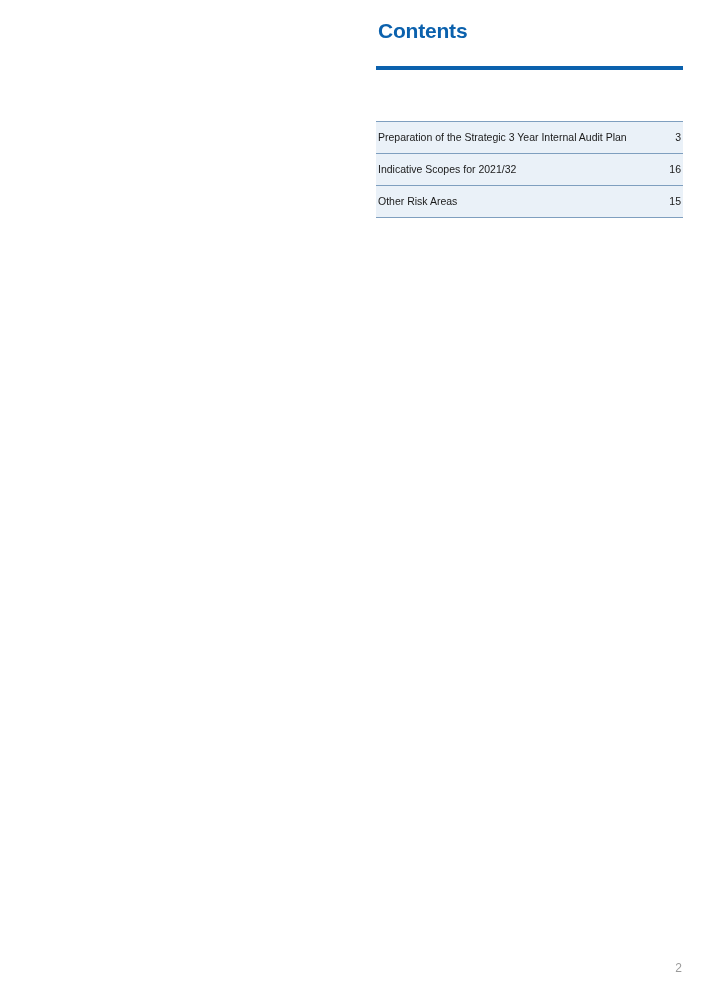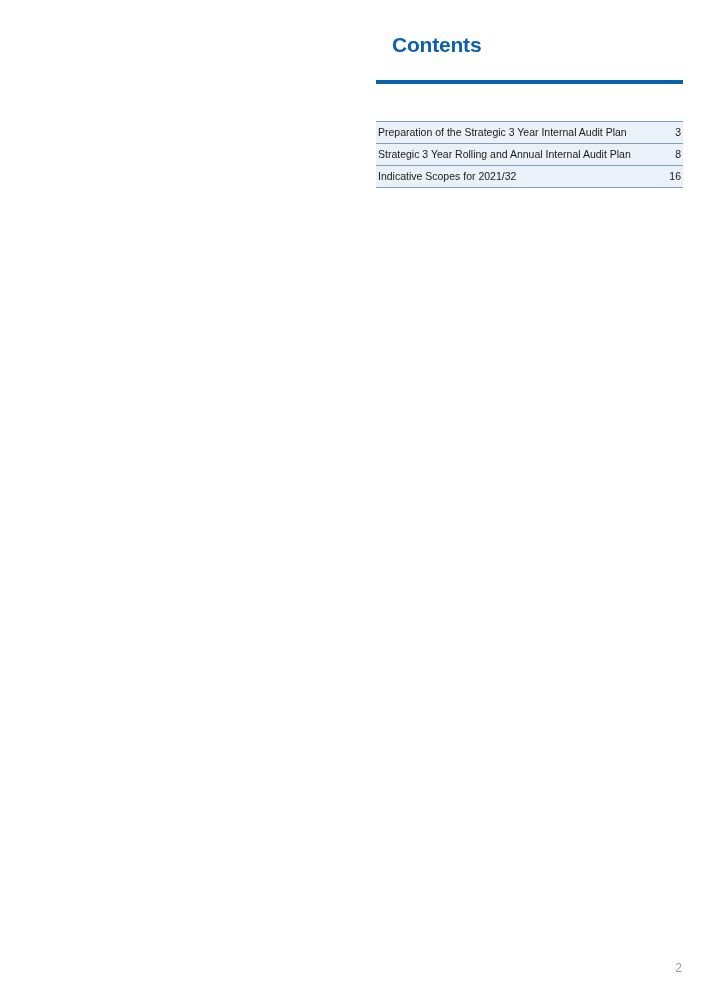--- a/index.html
+++ b/index.html
@@ -25,38 +25,38 @@
     left: 376px;
     top: 18px;
     width: 307px;
   }
   .contents-title {
     color: #0b61ad;
     font-size: 21px;
     font-weight: bold;
     letter-spacing: -0.2px;
     line-height: 26px;
-    margin: 14px;
+    margin: 0;
     padding: 0 0 2px 2px;
   }
   .title-rule {
     height: 4px;
     background: #0b61ad;
     margin-top: 20px;
     width: 100%;
   }
   .toc {
     position: absolute;
     left: 376px;
     top: 121px;
     width: 307px;
     border-collapse: collapse;
   }
   .toc tr {
-    height: 22px;
+    height: 32px;
   }
   .toc td {
     border-top: 1px solid #7f9fbf;
     border-bottom: 1px solid #7f9fbf;
     background: #eaf1f8;
     font-size: 10.5px;
     color: #1a1a1a;
     padding: 4px 2px 4px 2px;
     vertical-align: middle;
     line-height: 13px;
@@ -86,25 +86,25 @@
     <div class="title-rule"></div>
   </div>
 
   <table class="toc">
     <tbody>
       <tr>
         <td>Preparation of the Strategic 3 Year Internal Audit Plan</td>
         <td class="page-num">3</td>
       </tr>
       <tr>
-        <td>Strategic 3 Year Rolling and Annual Internal Audit Plan</td>
-        <td class="page-num">8</td>
+        <td>Indicative Scopes for 2021/32</td>
+        <td class="page-num">16</td>
       </tr>
       <tr>
-        <td>Indicative Scopes for 2021/32</td>
-        <td class="page-num">16</td>
+        <td>Other Risk Areas</td>
+        <td class="page-num">15</td>
       </tr>
     </tbody>
   </table>
 
   <div class="folio">2</div>
 
 </div>
 
 </body></html>

